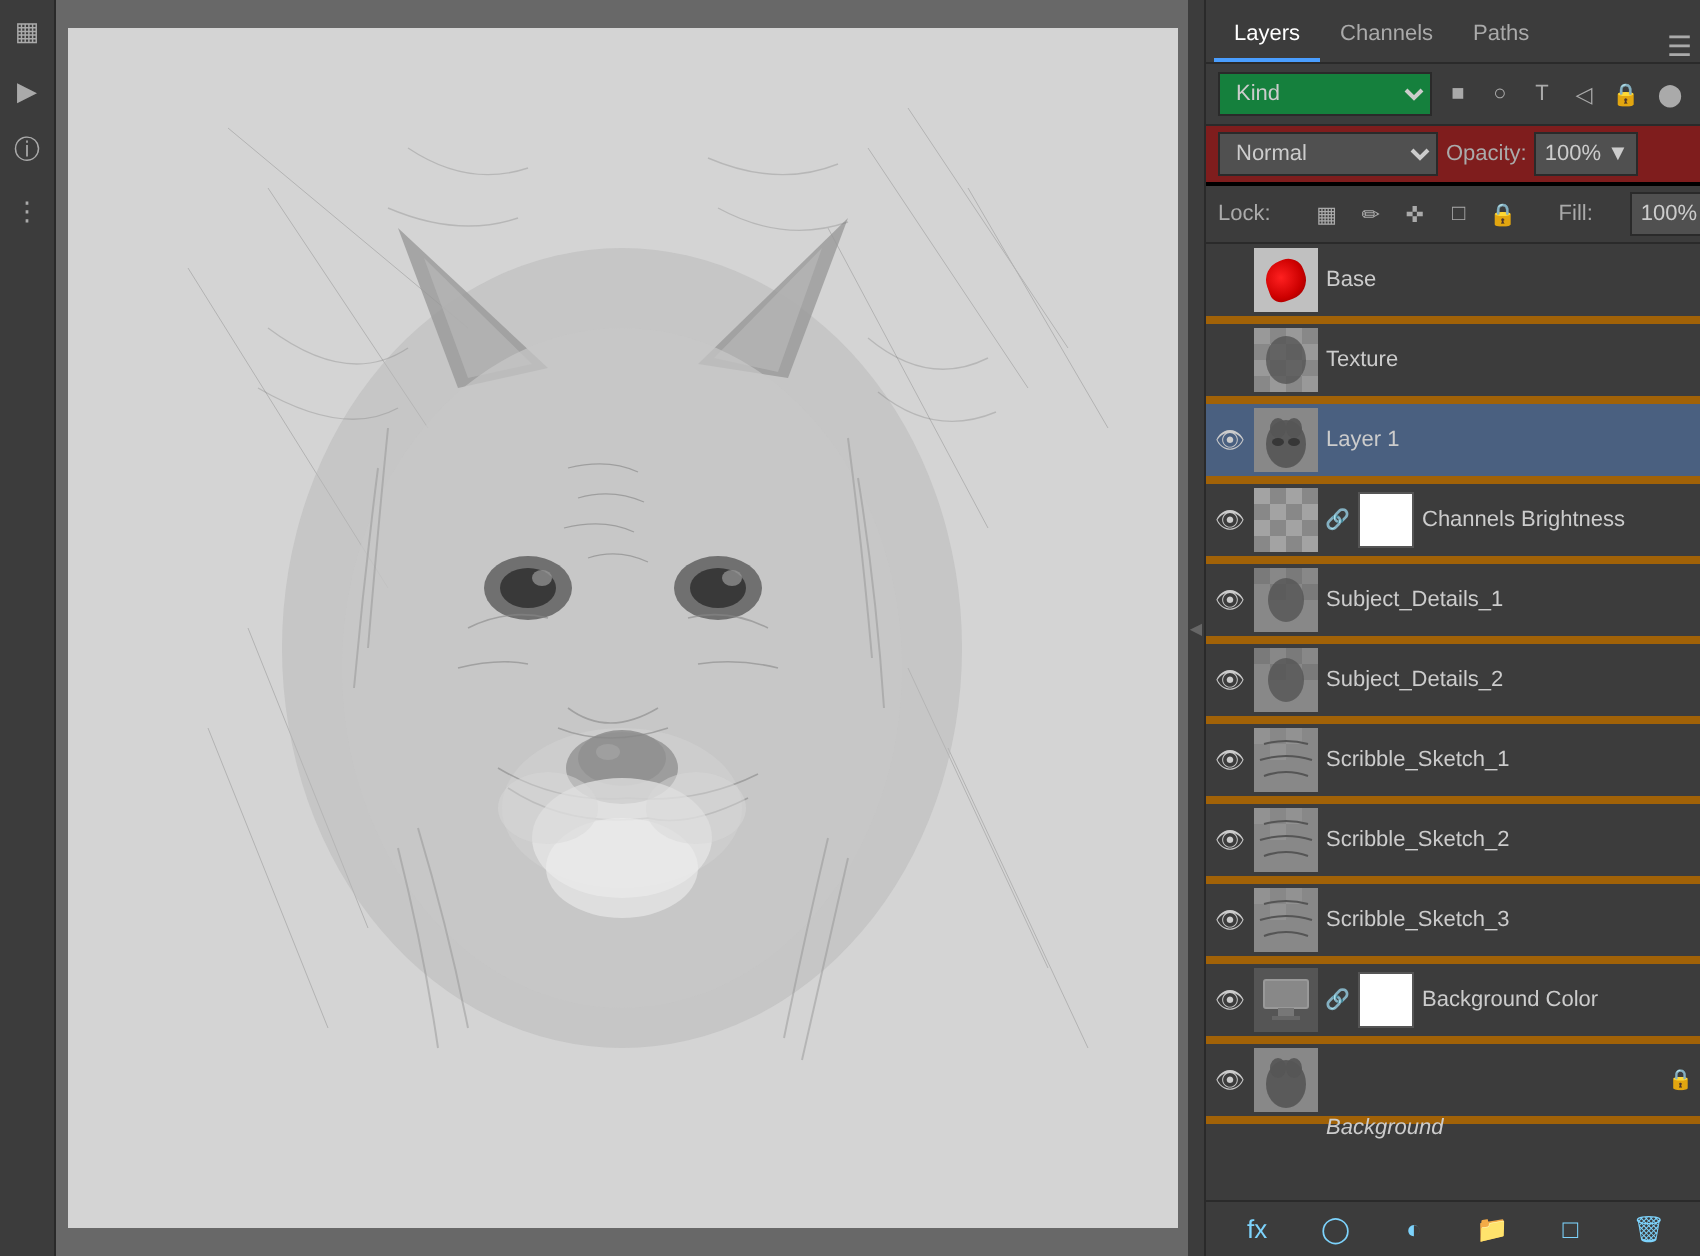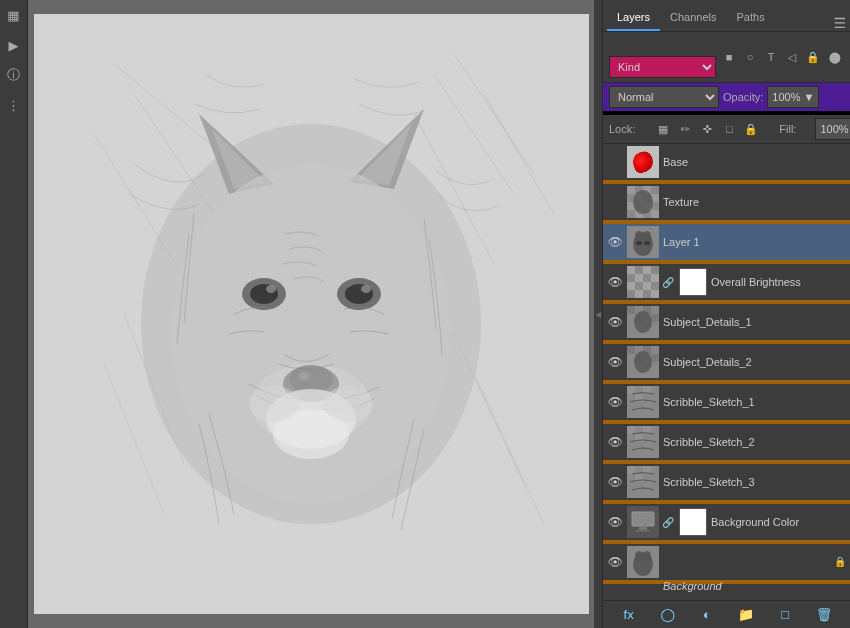--- a/index.html
+++ b/index.html
@@ -108,28 +108,27 @@
     .filter-row {
       display: flex;
       align-items: center;
       padding: 4px 6px;
       gap: 4px;
       background: #3c3c3c;
       border-bottom: 1px solid #2a2a2a;
     }
 
     .filter-select {
-      background: #be185d;
+      background: #15803d;
       border: 1px solid #2a2a2a;
       color: #ccc;
       font-size: 11px;
       padding: 2px 4px;
       flex: 1;
       height: 22px;
-      margin-top: 20px;
     }
 
     .filter-icons {
       display: flex;
       gap: 3px;
     }
 
     .small-icon {
       width: 18px;
       height: 18px;
@@ -140,22 +139,22 @@
       cursor: pointer;
       font-size: 11px;
     }
 
     
     .blend-row {
       display: flex;
       align-items: center;
       padding: 3px 6px;
       gap: 4px;
-      background: #4c1d95;
-      border-bottom: 4px solid #000000;
+      background: #7f1d1d;
+      border-bottom: 2px solid #000000;
     }
 
     .blend-select {
       background: #505050;
       border: 1px solid #2a2a2a;
       color: #ccc;
       font-size: 11px;
       padding: 2px 4px;
       width: 110px;
       height: 22px;
@@ -579,21 +578,21 @@
             <rect x="24" y="8" width="8" height="8"></rect>
             <rect x="0" y="16" width="8" height="8"></rect>
             <rect x="16" y="16" width="8" height="8"></rect>
             <rect x="8" y="24" width="8" height="8"></rect>
             <rect x="24" y="24" width="8" height="8"></rect>
           </g>
         </svg>
       </div>
       <div class="layer-chain">🔗</div>
       <div class="layer-mask thumb-white" style="width:28px;height:28px;background:#fff;border:1px solid #555;flex-shrink:0;"></div>
-      <span class="layer-name">Overall Brightness</span>
+      <span class="layer-name">Channels Brightness</span>
     </div>
 
     <div class="layer-item">
       <div class="layer-visibility visible">👁</div>
       <div class="layer-thumb">
         <svg width="32" height="32" viewBox="0 0 32 32">
           <rect width="32" height="32" fill="#888"></rect>
           <g fill="#666" opacity="0.4">
             <rect x="0" y="0" width="8" height="8"></rect>
             <rect x="16" y="0" width="8" height="8"></rect>

